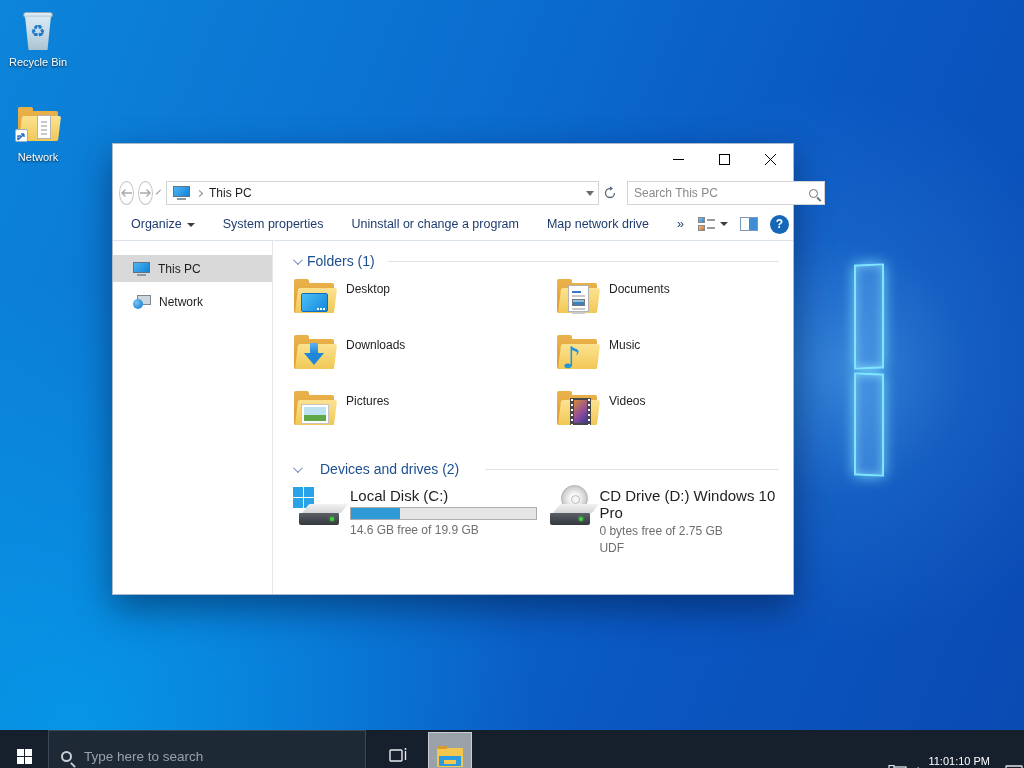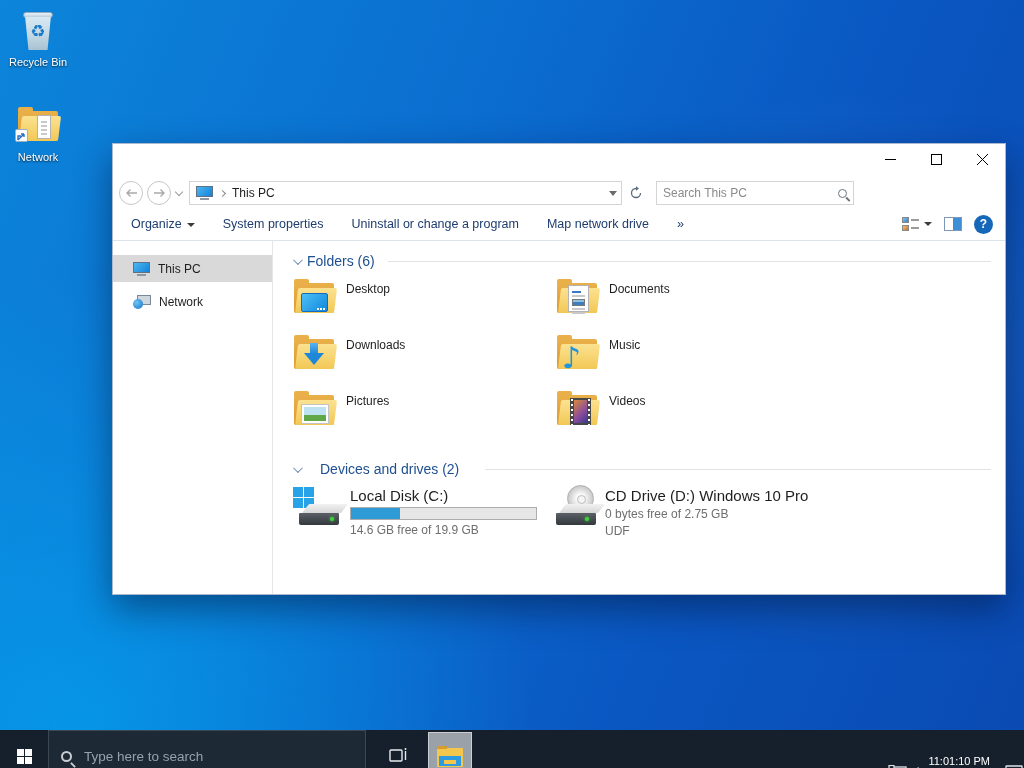--- a/index.html
+++ b/index.html
@@ -84,21 +84,21 @@
   .winlogo{ position:absolute; left:0; top:0; width:21px; height:21px;
     display:grid; grid-template-columns:10px 10px; grid-template-rows:10px 10px; gap:1px; }
   .winlogo i{ background:#29a3e8; }
   .cd-disc{ position:absolute; right:2px; top:-2px; width:27px; height:27px; border-radius:50%;
     background:radial-gradient(circle,#ffffff 18%,#e9e9e9 40%,#c9c9c9 70%,#bdbdbd 100%);
     border:1px solid #b0b0b0; }
   .cd-disc::after{ content:""; position:absolute; left:9px; top:9px; width:7px; height:7px; border-radius:50%;
     background:#f5f5f5; border:1px solid #bbb; }
 
   
-  .window{ position:absolute; left:112px; top:143px; width:894px; height:452px; background:#fff;
+  .window{ position:absolute; left:112px; top:143px; width:682px; height:452px; background:#fff;
     border:1px solid rgba(70,100,140,.45); box-shadow:0 14px 34px rgba(0,10,40,.45); z-index:10;
     display:flex; flex-direction:column; }
   .titlebar{ height:34px; background:#fff; display:flex; justify-content:flex-end; align-items:flex-start; }
   .wbtn{ width:46px; height:30px; display:flex; align-items:center; justify-content:center; background:transparent; border:none; }
   .wbtn svg{ display:block; }
 
   .navbar{ height:30px; display:flex; align-items:center; padding:0 10px 0 6px; gap:4px; }
   .circ{ width:24px; height:24px; border-radius:50%; border:1px solid #c6c6c6; background:#fff;
     display:flex; align-items:center; justify-content:center; }
   .chev-s{ width:6px; height:6px; border-right:1px solid #9a9a9a; border-bottom:1px solid #9a9a9a;
@@ -315,21 +315,21 @@
               <div class="ball"></div>
             </div>
           <span>Network</span>
         </div>
       </div>
 
       <div class="main">
 
         <div class="sec-head">
           <div class="sec-chev"></div>
-          <span class="sec-title">Folders (6)</span>
+          <span class="sec-title">Folders (1)</span>
           <div class="sec-rule"></div>
         </div>
 
         <div class="tiles">
           <div class="tile">
             <div class="folder">
               <div class="f-back"></div>
                 <div class="f-front"></div>
                 <div class="ov ov-desktop"></div>
             </div>

